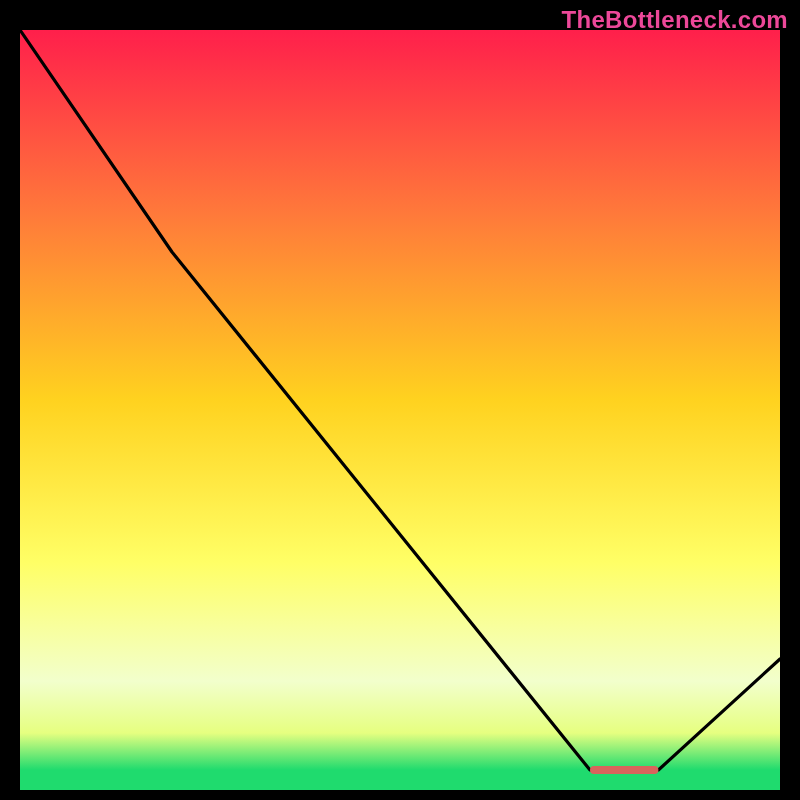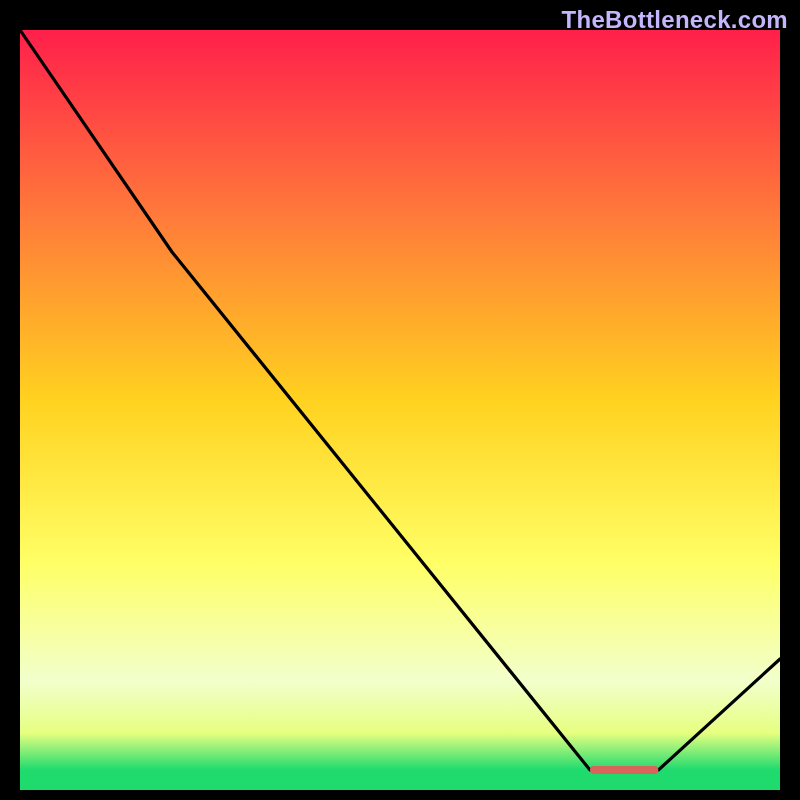--- a/index.html
+++ b/index.html
@@ -13,21 +13,21 @@
   }
   .frame {
     position: relative;
     width: 800px;
     height: 800px;
   }
   .watermark {
     position: absolute;
     top: 6px;
     right: 12px;
-    color: #c4b5fd;
+    color: #ec4899;
     font-size: 24px;
     font-weight: 600;
     letter-spacing: 0.3px;
     z-index: 10;
   }
   svg.plot {
     position: absolute;
     left: 20px;
     top: 30px;
     width: 760px;

